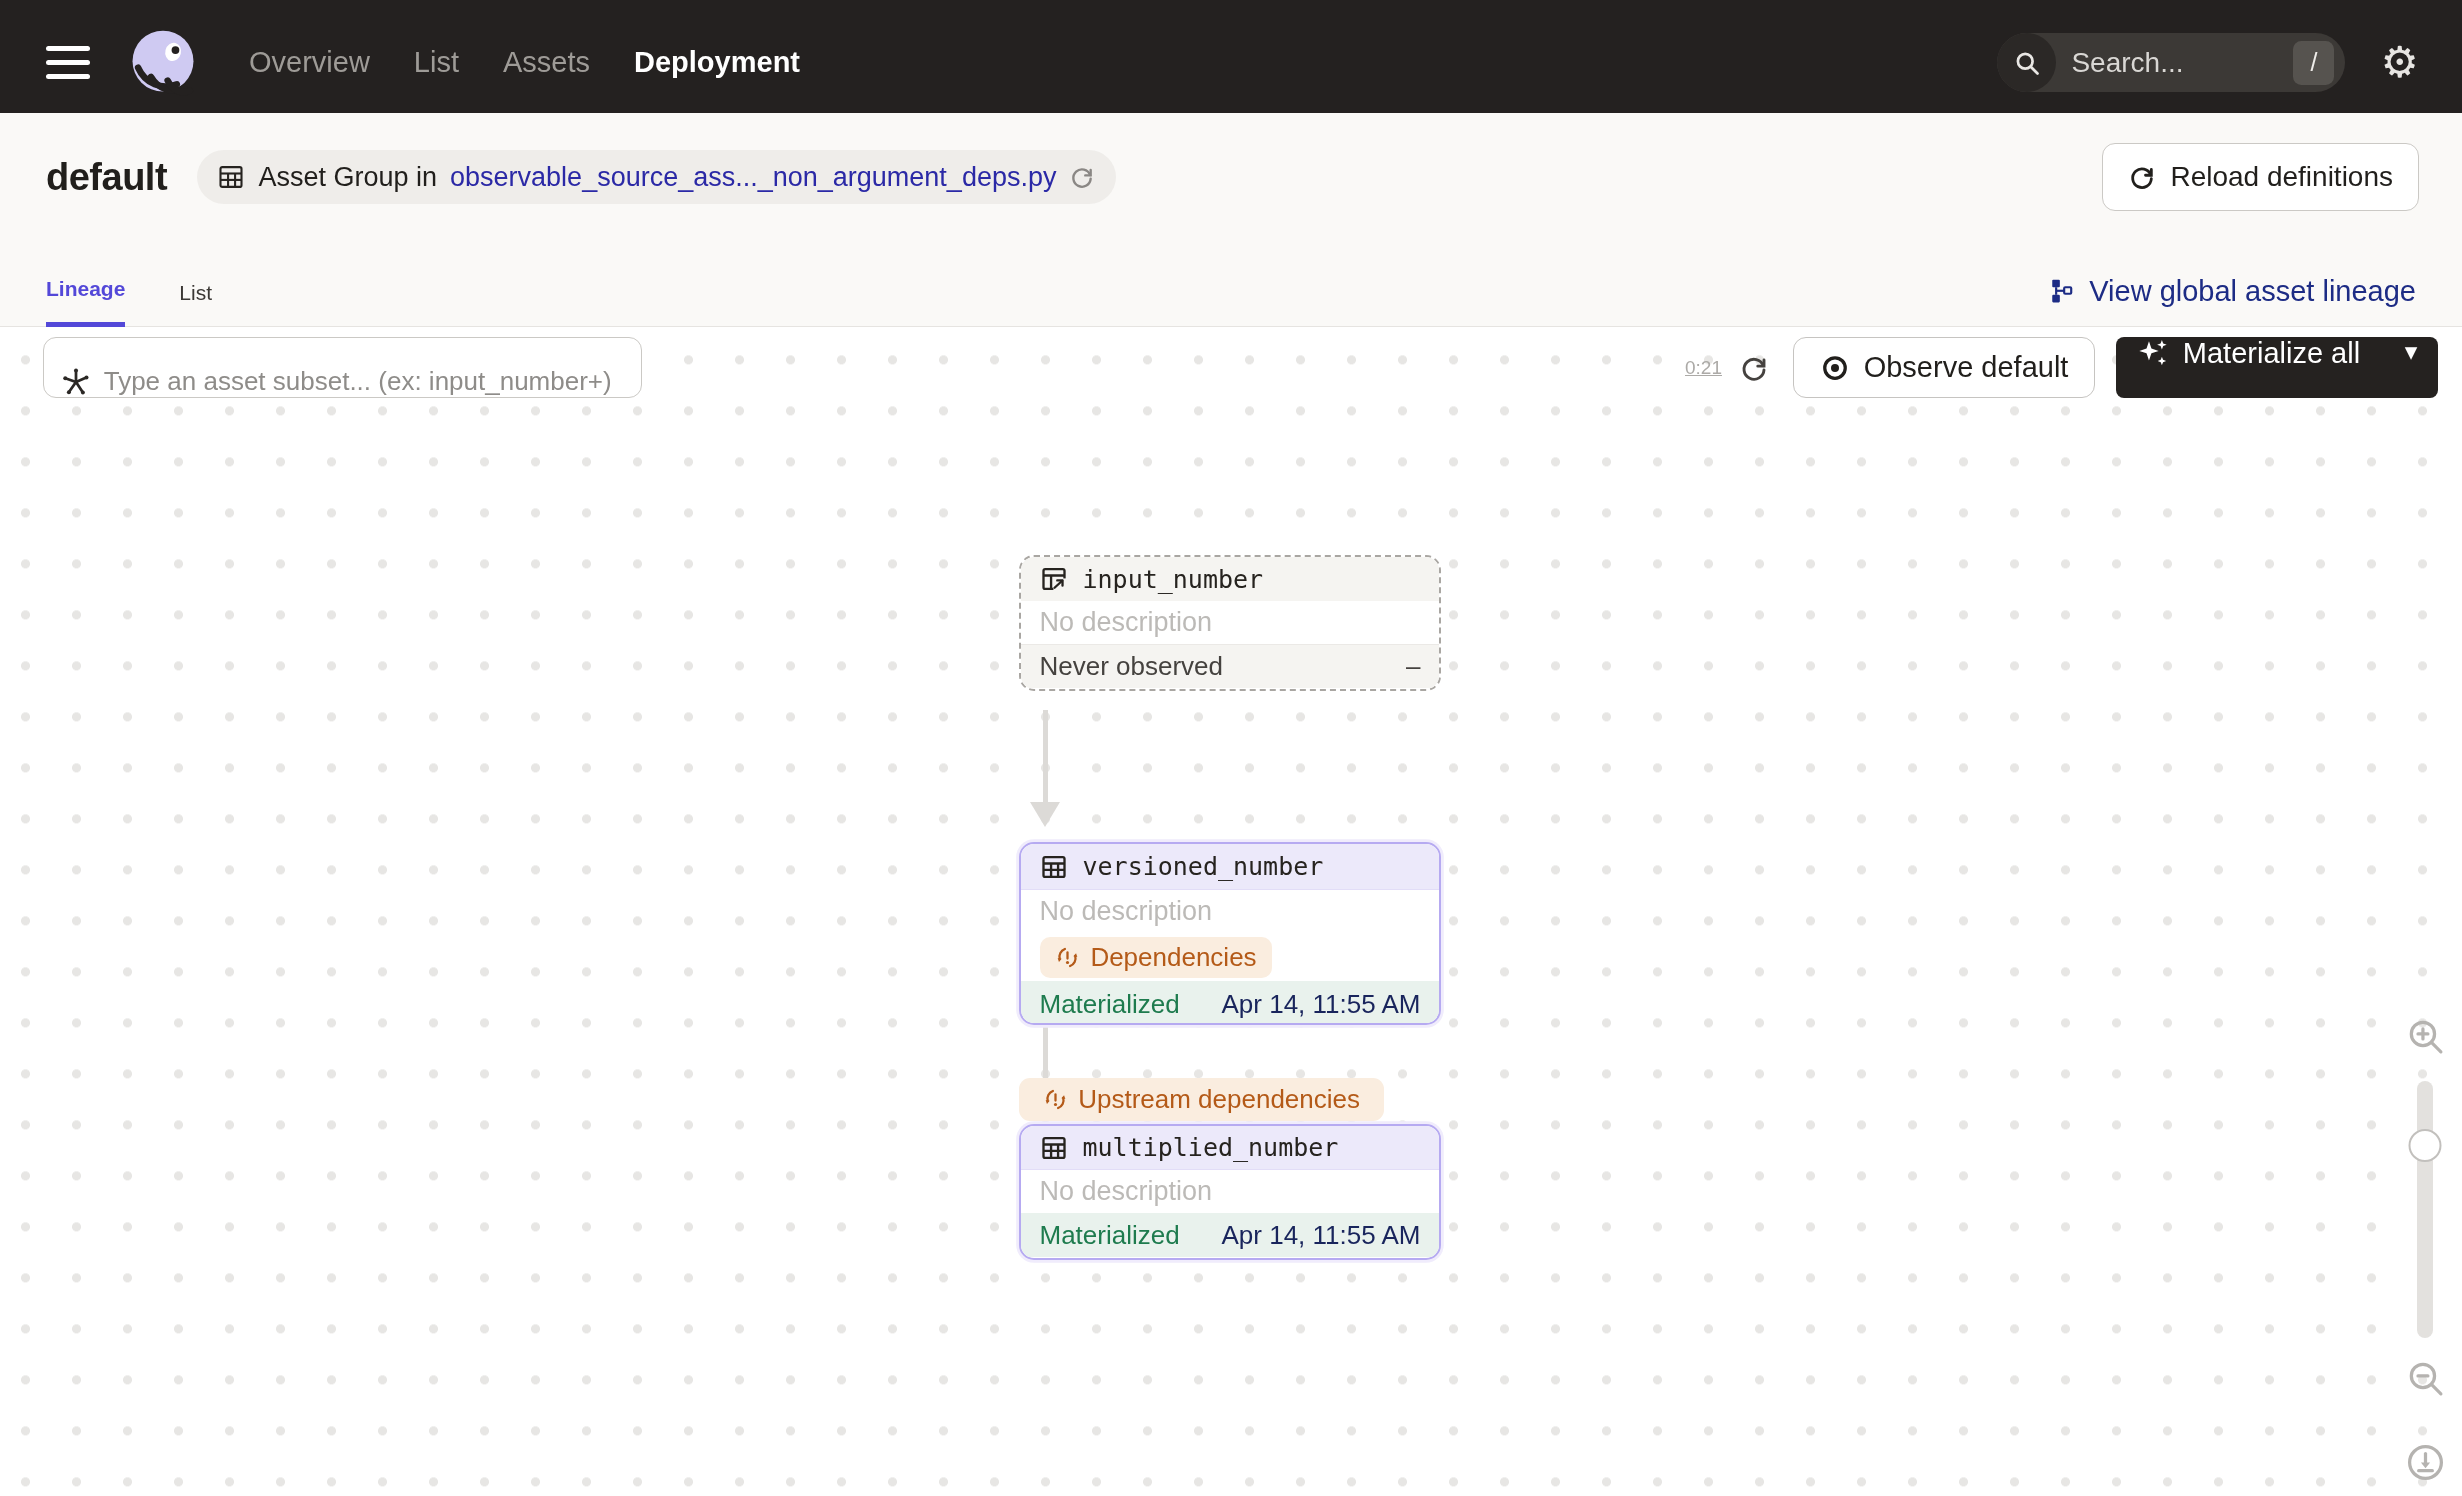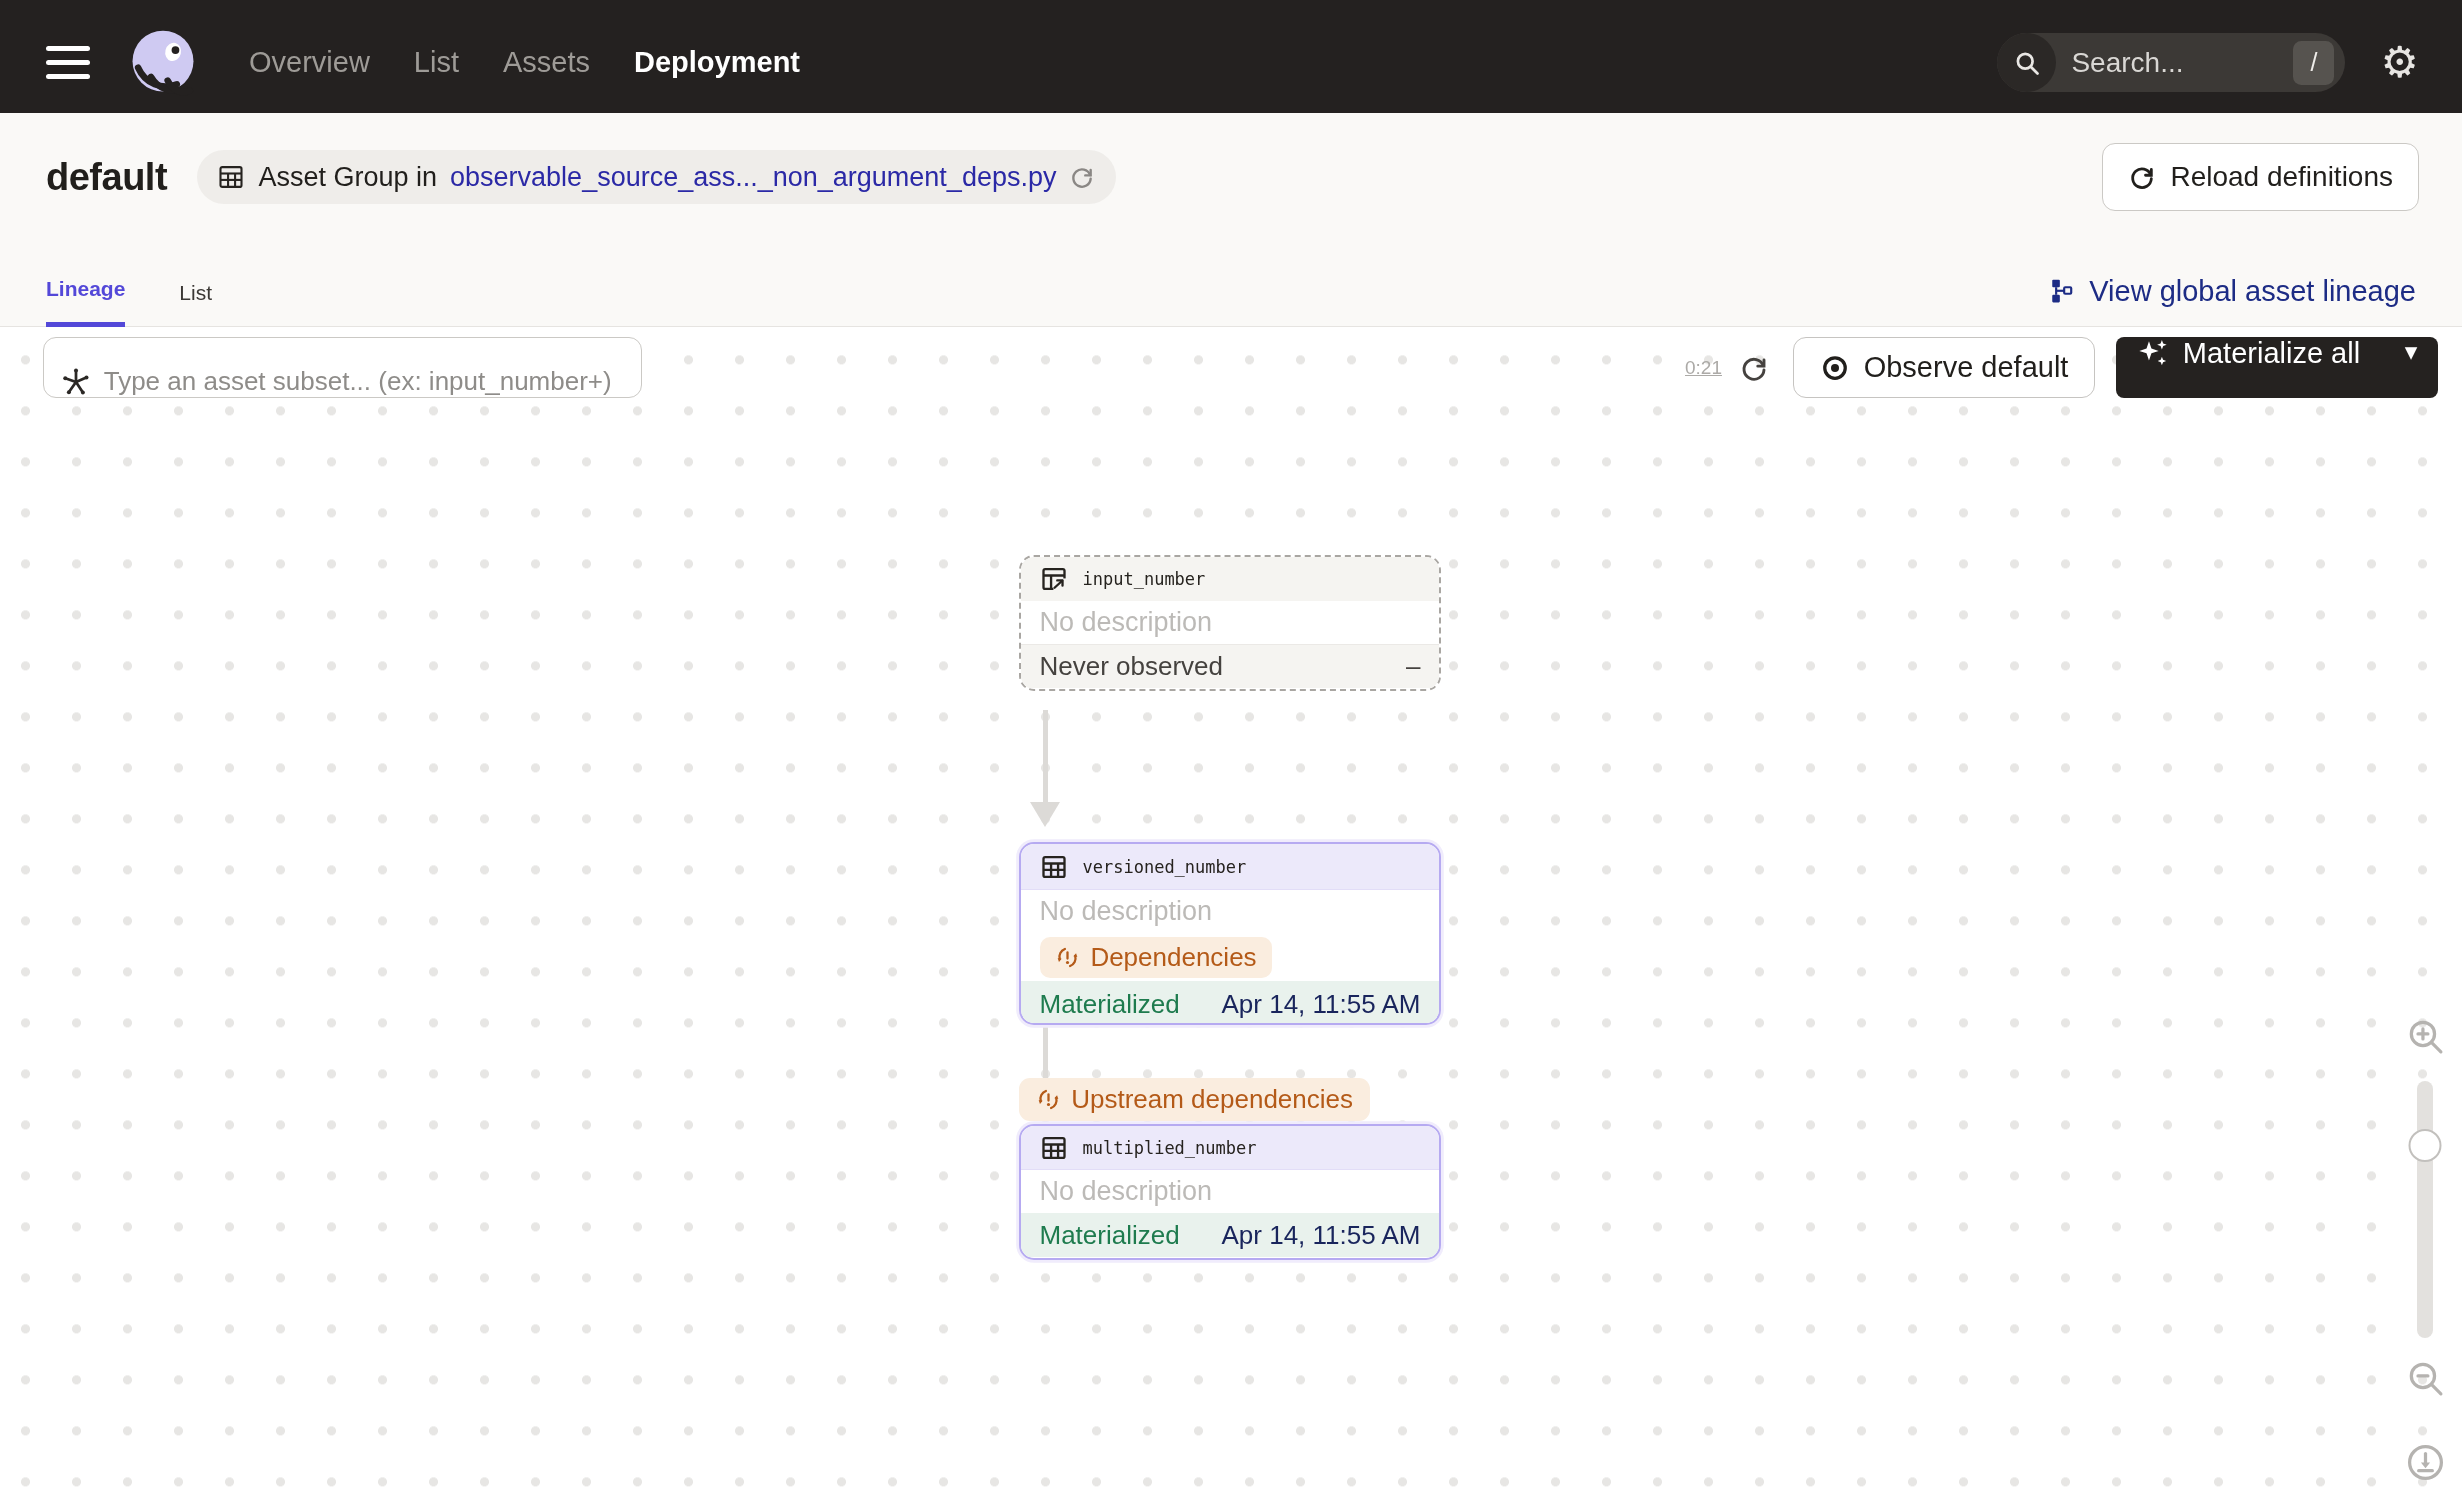--- a/index.html
+++ b/index.html
@@ -54,42 +54,42 @@
   .observe-btn { margin-left:24px; height:61px; background:#FFFFFF; border:1.9px solid #C6C4C1; border-radius:13px; display:flex; align-items:center; gap:14px; padding:0 26px; font-size:29px; color:#211F1C; cursor:pointer; }
   .mat-btn { margin-left:20.4px; height:61px; background:#252220; border-radius:8px; display:flex; align-items:flex-start; color:#FFFFFF; overflow:hidden; cursor:pointer; }
   .mat-main { display:flex; align-items:center; gap:14px; padding:0 22px 0 22px; font-size:29px; }
   .mat-divider { width:1.9px; background:#817E7A; margin:0; }
   .mat-caret { width:54px; display:flex; align-items:center; justify-content:center; font-size:25px; color:#FFFFFF; }
 
   
   .node { position:absolute; width:422px; background:#FFFFFF; border-radius:15px; overflow:hidden; cursor:pointer; }
   .node-source { border:2.8px dashed #A9A6A2; }
   .node-asset  { border:2.8px solid #B6AAF1; box-shadow:0 0 0 2.8px #F0ECFC; }
-  .node-head { height:44px; display:flex; align-items:center; gap:15px; padding:0 18.5px; font-family:"DejaVu Sans Mono", monospace; font-size:17px; color:#26231F; }
+  .node-head { height:44px; display:flex; align-items:center; gap:15px; padding:0 18.5px; font-family:"DejaVu Sans Mono", monospace; font-size:25px; color:#26231F; }
   .node-source .node-head { background:#F5F4F1; }
   .node-asset  .node-head { background:#ECE9FA; border-bottom:0.9px solid #E2DDF7; }
   .node-head .nicon { display:flex; color:#26231F; }
   .node-desc { height:43px; display:flex; align-items:center; padding:0 18.5px; font-size:27px; color:#BCBAB7; }
   .node-badge-row { height:48px; display:flex; align-items:center; padding:0 18.5px; }
   .dep-badge { display:inline-flex; align-items:center; gap:10.2px; height:41px; background:#FAEDDF; border-radius:10.2px; padding:0 15.7px; color:#B45A18; font-size:26px; cursor:pointer; }
   .node-foot { height:44px; display:flex; align-items:center; justify-content:space-between; padding:0 18.5px; font-size:26px; }
   .node-source .node-foot { background:#F5F4F1; color:#45423F; border-top:0.9px solid #EBE9E6; }
   .node-asset  .node-foot { background:#E9F2ED; height:46px; }
   .foot-status-green { color:#1E7B4E; }
   .foot-time { color:#19255C; }
 
   .n-input       { left:1019px; top:228px; height:136px; }
   .n-versioned   { left:1019px; top:515px; height:183px; }
   .n-multiplied  { left:1019px; top:797px; height:136px; }
 
   .edge-line { position:absolute; width:4.6px; background:#DCDAD7; }
   .edge1-line { left:1043px; top:383px; height:94px; }
   .edge1-head { position:absolute; left:1030px; top:475px; width:0; height:0; border-left:15.7px solid transparent; border-right:15.7px solid transparent; border-top:25px solid #DCDAD7; }
   .edge2-line { left:1043px; top:698px; height:56px; }
-  .edge-badge { position:absolute; left:1019px; top:751px; height:43px; display:inline-flex; align-items:center; gap:10.2px; background:#FAEDDF; border-radius:11px; padding:0 17px; color:#B45A18; font-size:26px; cursor:pointer; }
+  .edge-badge { position:absolute; left:1019px; top:751px; height:43px; display:inline-flex; align-items:center; gap:10.2px; background:#FAEDDF; border-radius:11px; padding:0 24px; color:#B45A18; font-size:26px; cursor:pointer; }
 
   
   .zoomcol { position:absolute; right:13px; top:689px; width:48px; display:flex; flex-direction:column; align-items:center; color:#B5B3B0; }
   .zoomcol .zbtn { cursor:pointer; display:flex; }
   .ztrack { position:relative; width:15.7px; height:257px; background:#E3E1DE; border-radius:8.3px; margin:24px 0 20.4px; cursor:pointer; }
   .zhandle { position:absolute; left:50%; transform:translateX(-50%); top:48px; width:33px; height:33px; background:#FFFFFF; border:2.8px solid #C2C0BD; border-radius:50%; cursor:grab; }
   .zoomcol .zdl { margin-top:43px; }
 
   svg { display:block; }
 </style>

